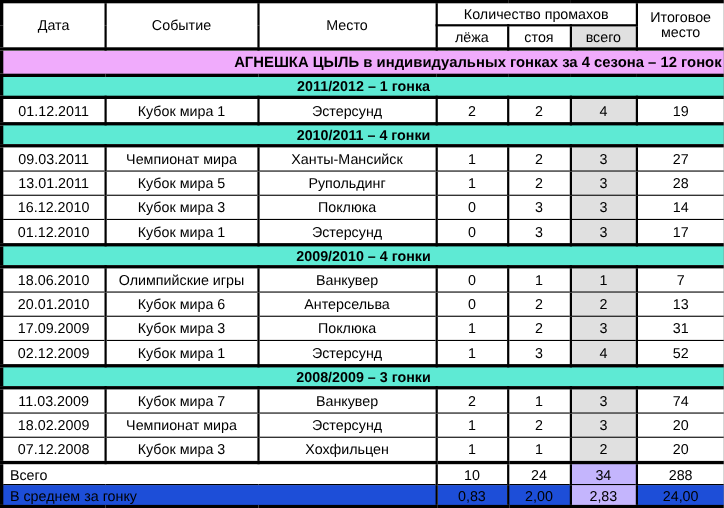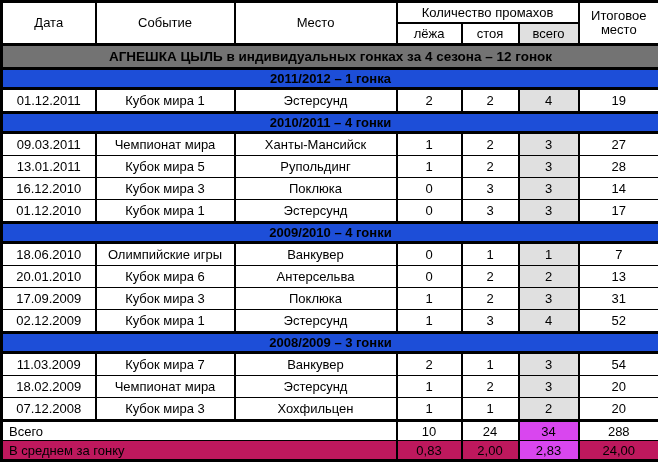--- a/index.html
+++ b/index.html
@@ -15,44 +15,45 @@
     text-align: center;
     vertical-align: middle;
     font-size: 13px;
     color: #000;
     padding: 0 2px;
     overflow: hidden;
   }
   thead th { font-weight: normal; height: 19px; line-height: 1.05; }
   .grey { background: #e0e0e0; }
   .title-row td {
-    background: #737373;
+    background: #f0abfc;
     font-weight: bold;
     font-size: 13.5px;
     height: 21px;
     border-top-width: 3px;
     border-bottom-width: 3px;
+    text-align: right;
   }
   .season-row td {
-    background: #1d4ed8;
+    background: #5eead4;
     font-weight: bold;
     height: 17px;
     border-top-width: 3px;
     border-bottom-width: 3px;
   }
   .data-row td {
     height: 21px;
     border-top-width: 1px;
     border-bottom-width: 1px;
     background: #fff;
   }
   .data-row td.grey { background: #e0e0e0; }
   .totals-row td { height: 18px; border-top-width: 3px; border-bottom-width: 1px; background:#fff; }
-  .avg-row td { height: 18px; border-top-width: 1px; border-bottom-width: 3px; background:#be185d; }
-  .totals-row td.grey, .avg-row td.grey { background: #d946ef; }
+  .avg-row td { height: 18px; border-top-width: 1px; border-bottom-width: 3px; background:#1d4ed8; }
+  .totals-row td.grey, .avg-row td.grey { background: #c4b5fd; }
   .label-cell { text-align: left; padding-left: 6px; }
 </style>
 </head>
 <body>
 
 <table>
   <colgroup>
     <col style="width:94px">
     <col style="width:139px">
     <col style="width:162px">
@@ -174,21 +175,21 @@
       <tr class="season-row">
         <td colspan="7">2008/2009 – 3 гонки</td>
       </tr>
       <tr class="data-row">
         <td>11.03.2009</td>
         <td>Кубок мира 7</td>
         <td>Ванкувер</td>
         <td>2</td>
         <td>1</td>
         <td class="grey">3</td>
-        <td>54</td>
+        <td>74</td>
       </tr>
       <tr class="data-row">
         <td>18.02.2009</td>
         <td>Чемпионат мира</td>
         <td>Эстерсунд</td>
         <td>1</td>
         <td>2</td>
         <td class="grey">3</td>
         <td>20</td>
       </tr>

